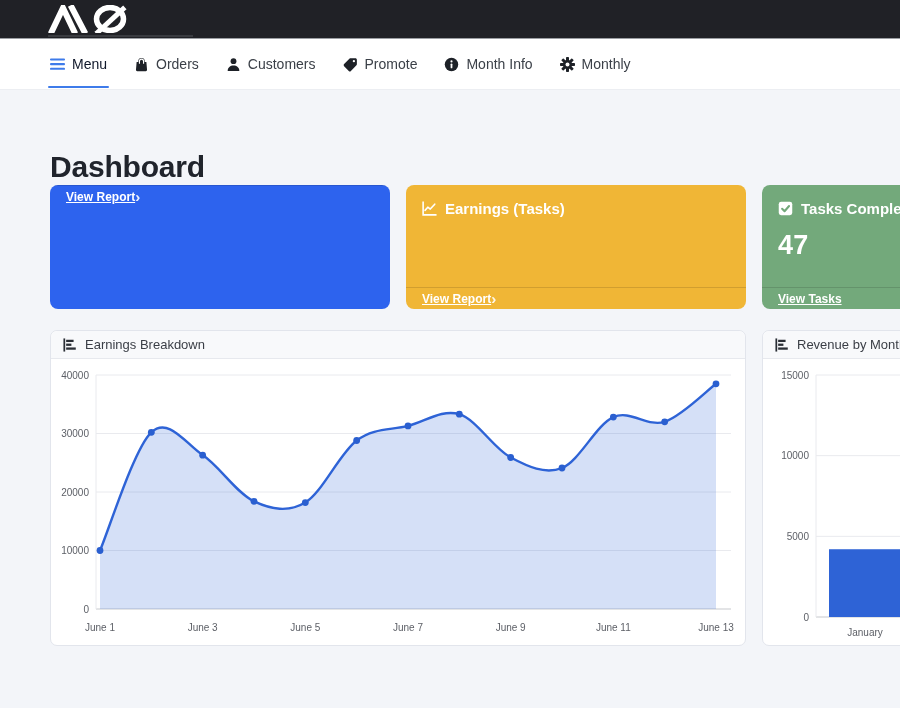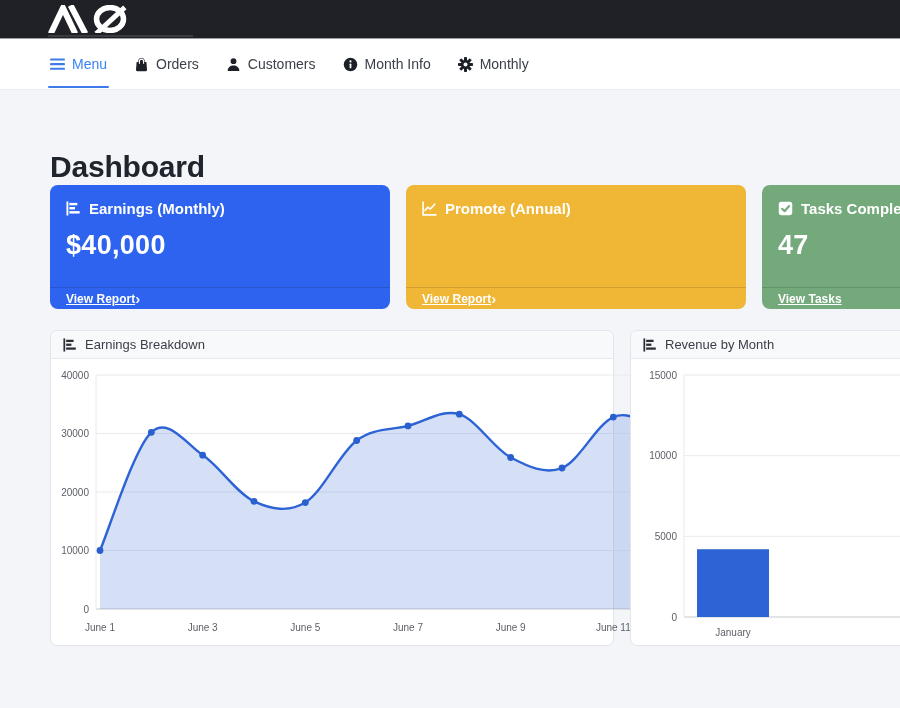--- a/index.html
+++ b/index.html
@@ -21,21 +21,21 @@
   .navbar{
     height:51px; background:#ffffff; border-bottom:1px solid #eceef2;
     display:flex; align-items:stretch; padding-left:48px;
   }
   .nav-item{
     display:flex; align-items:center; gap:7px;
     margin-right:23px; font-size:14px; font-weight:500; color:#3b4048;
     position:relative; cursor:pointer; padding:0 2px;
   }
   .nav-item svg{ display:block; }
-  .nav-item.active{ color:#3b82f6; }
+  .nav-item.active{ color:#0f172a; }
   .nav-item.active::after{
     content:""; position:absolute; left:0; right:0; bottom:1px; height:2px;
     background:#3e7bea; border-radius:1px;
   }
   
   .main{ padding-left:50px;margin-top:31px; }
   h1.page-title{ margin-top:59px; font-size:30px; line-height:36px; font-weight:700; color:#20242c; letter-spacing:-0.2px; }
   
   .cards-row{ display:flex; gap:16px; }
   .card{
@@ -58,21 +58,21 @@
     background:#fff; border:1px solid #e2e5ec; border-radius:7px; flex-shrink:0;
   }
   .panel-header{
     height:28px; background:#f8f9fb; border-bottom:1px solid #e7e9ee;
     border-radius:7px 7px 0 0;
     display:flex; align-items:center; gap:8px; padding:0 12px;
     font-size:13px; color:#3a3e46;
   }
   .panel-body{ height:286px; }
   .panel-body svg{ display:block; }
-  .panel-wide{ width:564px; }
+  .panel-wide{ width:696px; }
   .panel-narrow{ width:340px; }
 </style>
 </head>
 <body>
 
 <header class="topbar">
   <div class="logo" title="">
     <svg width="86" height="28" viewBox="0 0 86 28" fill="none" stroke="#ffffff" stroke-width="6" stroke-linecap="square">
       <path d="M4 26 L15 3 L26 26"></path>
       <path d="M24 3 L36 26"></path>
@@ -98,20 +98,27 @@
       <path fill="none" stroke="#ffffff" stroke-width="1.2" d="M5.8 7.2V4.4a2.2 2.2 0 0 1 4.4 0v2.8"></path>
     </svg>
     <span>Orders</span>
   </div>
   <div class="nav-item">
     <svg width="15" height="15" viewBox="0 0 16 16" fill="#1d2127">
       <circle cx="8" cy="4.4" r="3.1"></circle>
       <path d="M1.8 14.6c0-3.4 2.8-5.6 6.2-5.6s6.2 2.2 6.2 5.6v.4H1.8z"></path>
     </svg>
     <span>Customers</span>
+  </div>
+  <div class="nav-item">
+    <svg width="15" height="15" viewBox="0 0 16 16">
+      <path fill="#1d2127" d="M8.2 1.2h5c.9 0 1.6.7 1.6 1.6v5c0 .4-.17.83-.47 1.13l-5.9 5.9a1.6 1.6 0 0 1-2.26 0L1.17 9.83a1.6 1.6 0 0 1 0-2.26l5.9-5.9c.3-.3.73-.47 1.13-.47z"></path>
+      <circle cx="11.6" cy="4.4" r="1.2" fill="#ffffff"></circle>
+    </svg>
+    <span>Promote</span>
   </div>
   <div class="nav-item">
     <svg width="15" height="15" viewBox="0 0 16 16">
       <circle cx="8" cy="8" r="7.2" fill="#1d2127"></circle>
       <circle cx="8" cy="4.7" r="1.15" fill="#ffffff"></circle>
       <rect x="7.05" y="6.9" width="1.9" height="5.2" rx="0.95" fill="#ffffff"></rect>
     </svg>
     <span>Month Info</span>
   </div>
   <div class="nav-item">
@@ -132,46 +139,34 @@
     <span>Monthly</span>
   </div>
 </nav>
 
 <main class="main">
   <h1 class="page-title">Dashboard</h1>
 
   <div class="cards-row">
 
     <div class="card" style="background: rgb(45, 99, 238);">
-      <div class="card-body">
-        <div class="card-title">
-          <svg width="15" height="15" viewBox="0 0 16 16" fill="#ffffff">
-            <rect x="0.5" y="0.5" width="2" height="15"></rect>
-            <rect x="3.6" y="2" width="8.5" height="2.6"></rect>
-            <rect x="3.6" y="6.4" width="6" height="2.6"></rect>
-            <rect x="3.6" y="10.8" width="11" height="2.6"></rect>
-          </svg>
-          <span>Earnings (Monthly)</span>
-        </div>
-        <div class="card-value">$40,000</div>
-      </div>
       <div class="card-footer">
         <a class="card-link">View Report</a>
         <span class="chevron">›</span>
       </div>
     </div>
 
     <div class="card" style="background: rgb(240, 182, 54);">
       <div class="card-body">
         <div class="card-title">
           <svg width="15" height="15" viewBox="0 0 16 16" fill="none" stroke="#ffffff" stroke-width="1.7">
             <path d="M1.2 0.5 V14.8 H15.5"></path>
             <polyline points="3.2,10 6.2,6.6 8.8,8.6 13.6,3.4" stroke-linejoin="round" stroke-linecap="round"></polyline>
           </svg>
-          <span>Promote (Annual)</span>
+          <span>Earnings (Tasks)</span>
         </div>
       </div>
       <div class="card-footer">
         <a class="card-link">View Report</a>
         <span class="chevron">›</span>
       </div>
     </div>
 
     <div class="card" style="background: rgb(115, 169, 123);">
       <div class="card-body">

